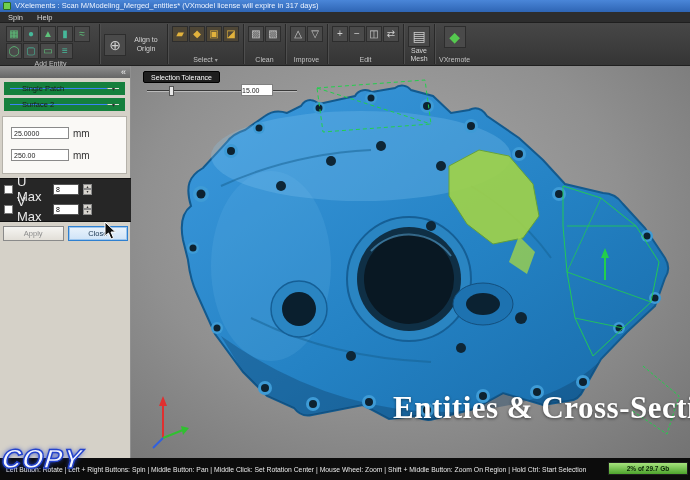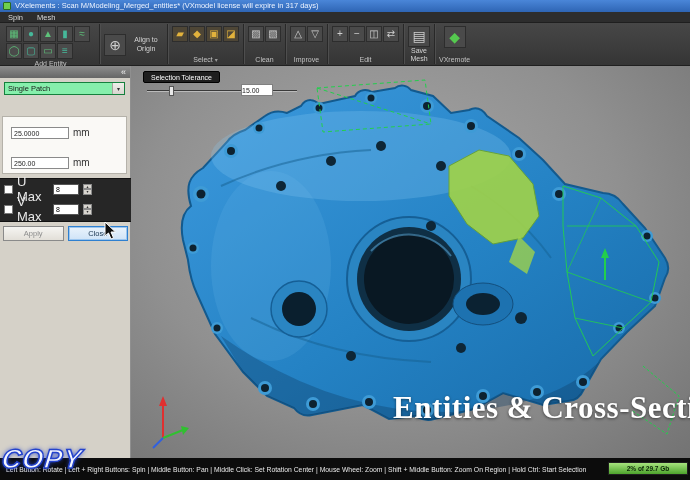--- a/index.html
+++ b/index.html
@@ -27,24 +27,24 @@
   .ticon.gr{color:#cfcfcf}
   .ticon.green{color:#55c94f}
   .tlabel{text-align:center;font-size:7px;color:#c2c2c2;white-space:nowrap;padding-top:1px}
   .tlabel .caret{font-size:6px;color:#9a9a9a}
   .btnish{display:flex;flex-direction:row;align-items:center;gap:3px;height:100%}
   .twoline{font-size:7px;color:#d5d5d5;text-align:center;line-height:1.15;white-space:pre-line}
 
   
   .sidepanel{position:absolute;top:66px;left:0;width:131px;bottom:22px;background:#d5d1c8;border-right:1px solid #8f8f8f}
   .panel-header{height:12px;background:linear-gradient(#8d8d8d,#666);display:flex;justify-content:flex-end;align-items:center;padding-right:4px;color:#f0f0f0;font-size:9px;line-height:10px}
-  .combo{position:absolute;left:4px;width:121px;height:13px;background:#86efac;border:1px solid #15803d;font-size:7.5px;display:flex;align-items:center;padding-left:3px;color:#1a1a1a}
+  .combo{position:absolute;left:4px;width:121px;height:13px;background:#3b82f6;border:6px solid #15803d;font-size:7.5px;display:flex;align-items:center;padding-left:12px;color:#1a1a1a}
   .combo .ccaret{margin-left:auto;width:12px;height:100%;background:linear-gradient(#f0eeea,#d8d5cf);border-left:1px solid #a8a49c;display:flex;align-items:center;justify-content:center;font-size:6px;color:#333}
   .groupbox{position:absolute;left:2px;top:50px;width:125px;height:58px;background:#faf9f6;border:1px solid #b5b2aa}
-  .fieldrow{position:absolute;left:8px;display:flex;align-items:flex-start;gap:4px}
+  .fieldrow{position:absolute;left:8px;display:flex;align-items:center;gap:4px}
   .fieldrow input{width:58px;height:12px;border:1px solid #8a8a8a;background:#fff;font-size:7px;font-family:"Liberation Sans",sans-serif;padding-left:2px;color:#222}
   .unit{font-size:10px;color:#333}
   .darkbox{position:absolute;left:0;top:112px;width:131px;height:44px;background:#262626;border-top:1px solid #111;border-bottom:1px solid #111}
   .paramrow{display:flex;align-items:center;gap:4px;height:20px;padding:0 4px}
   .chk{width:9px;height:9px;background:#fff;border:1px solid #777}
   .plabel{color:#e8e8e8;font-size:13px;width:32px}
   .paramrow input{width:26px;height:11px;border:1px solid #555;background:#fff;font-size:7px;padding-left:2px;font-family:"Liberation Sans",sans-serif}
   .stepper{display:flex;flex-direction:column;width:9px}
   .stepper span{height:5.5px;background:#d8d5cf;border:1px solid #8a8a8a;font-size:4px;line-height:4px;text-align:center;color:#333}
   .btnrow{position:absolute;left:3px;top:160px;width:125px;display:flex;gap:4px}
@@ -75,21 +75,21 @@
 
 <div id="app">
 
   <div class="titlebar">
     <span class="app-icon"></span>
     <span>VXelements : Scan M/Modeling_Merged_entities*      (VXmodel license will expire in 317 days)</span>
   </div>
 
   <div class="menubar">
     <span class="menu-item">Spin</span>
-    <span class="menu-item">Mesh</span>
+    <span class="menu-item">Help</span>
   </div>
 
   <div class="toolbar">
 
     <div class="tgroup" style="width:98px">
       <div class="ticons" style="width:90px">
         <span class="ticon g">▦</span>
         <span class="ticon t">●</span>
         <span class="ticon g">▲</span>
         <span class="ticon t">▮</span>
@@ -164,27 +164,31 @@
   <div class="sidepanel">
     <div class="panel-header">
       <span>«</span>
     </div>
 
     <div class="combo" style="top:16px">
       <span>Single Patch</span>
       <span class="ccaret">▾</span>
     </div>
 
+    <div class="combo" style="top:32px">
+      <span>Surface 2</span>
+      <span class="ccaret">▾</span>
+    </div>
 
     <div class="groupbox">
       <div class="fieldrow" style="top:10px">
         <input value="25.0000" style="">
         <span class="unit">mm</span>
       </div>
-      <div class="fieldrow" style="top:40px">
+      <div class="fieldrow" style="top:32px">
         <input value="250.00" style="">
         <span class="unit">mm</span>
       </div>
     </div>
 
     <div class="darkbox">
       <div class="paramrow">
         <span class="chk"></span>
         <span class="plabel">U Max</span>
         <input value="8" style="">

